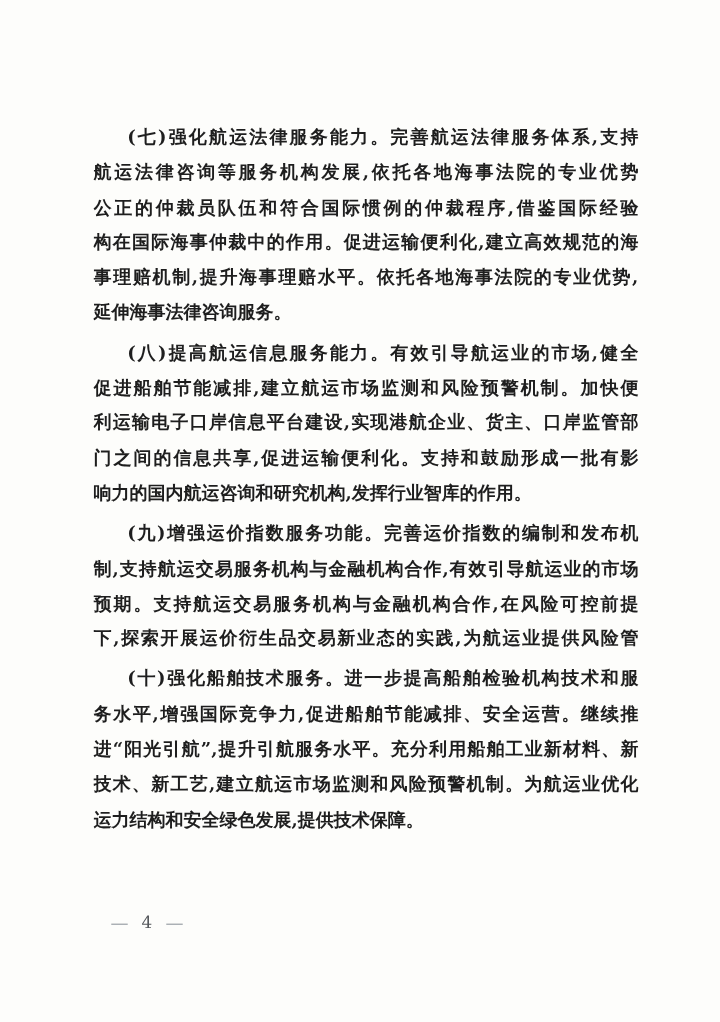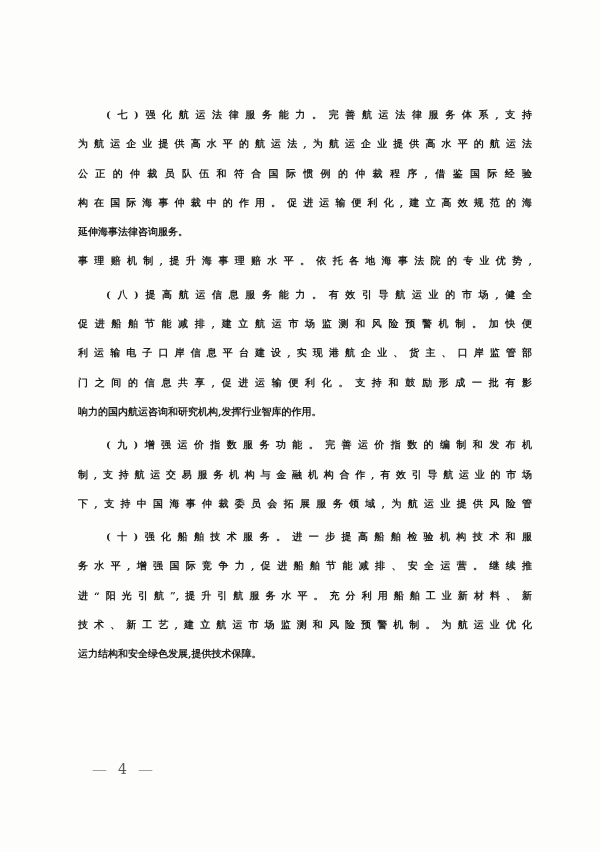--- a/index.html
+++ b/index.html
@@ -14,21 +14,21 @@
     background: #fdfdfb;
     overflow: hidden;
     font-family: "DejaVu Serif", serif;
   }
   .doc-body {
     position: absolute;
     left: 78px;
     top: 100px;
     width: 454px;
     color: #1e1e1e;
-    font-size: 10px;
+    font-size: 15px;
     font-weight: 600;
   }
   .paragraph + .paragraph {
     margin-top: 4px;
   }
   .line {
     height: 29.3px;
     line-height: 29.3px;
     text-align: justify;
     text-align-last: justify;
@@ -60,37 +60,38 @@
     font-size: 14px;
   }
 </style>
 </head>
 <body>
 
 <div class="page">
   <div class="doc-body" id="doc-body">
       <div class="paragraph">
         <div class="line first">(七)强化航运法律服务能力。完善航运法律服务体系,支持</div>
-        <div class="line">为航运企业提供高水平的航运法,为航运企业提供高水平的航运法</div>
+        <div class="line">航运法律咨询等服务机构发展,依托各地海事法院的专业优势</div>
         <div class="line">公正的仲裁员队伍和符合国际惯例的仲裁程序,借鉴国际经验</div>
         <div class="line">构在国际海事仲裁中的作用。促进运输便利化,建立高效规范的海</div>
+        <div class="line">事理赔机制,提升海事理赔水平。依托各地海事法院的专业优势,</div>
         <div class="line last">延伸海事法律咨询服务。</div>
-        <div class="line">事理赔机制,提升海事理赔水平。依托各地海事法院的专业优势,</div>
       </div>
       <div class="paragraph">
         <div class="line first">(八)提高航运信息服务能力。有效引导航运业的市场,健全</div>
         <div class="line">促进船舶节能减排,建立航运市场监测和风险预警机制。加快便</div>
         <div class="line">利运输电子口岸信息平台建设,实现港航企业、货主、口岸监管部</div>
         <div class="line">门之间的信息共享,促进运输便利化。支持和鼓励形成一批有影</div>
         <div class="line last">响力的国内航运咨询和研究机构,发挥行业智库的作用。</div>
       </div>
       <div class="paragraph">
         <div class="line first">(九)增强运价指数服务功能。完善运价指数的编制和发布机</div>
         <div class="line">制,支持航运交易服务机构与金融机构合作,有效引导航运业的市场</div>
-        <div class="line">下,支持中国海事仲裁委员会拓展服务领域,为航运业提供风险管</div>
+        <div class="line">预期。支持航运交易服务机构与金融机构合作,在风险可控前提</div>
+        <div class="line">下,探索开展运价衍生品交易新业态的实践,为航运业提供风险管</div>
       </div>
       <div class="paragraph">
         <div class="line first">(十)强化船舶技术服务。进一步提高船舶检验机构技术和服</div>
         <div class="line">务水平,增强国际竞争力,促进船舶节能减排、安全运营。继续推</div>
         <div class="line">进“阳光引航”,提升引航服务水平。充分利用船舶工业新材料、新</div>
         <div class="line">技术、新工艺,建立航运市场监测和风险预警机制。为航运业优化</div>
         <div class="line last">运力结构和安全绿色发展,提供技术保障。</div>
       </div>
     </div>
   <div class="footer">

